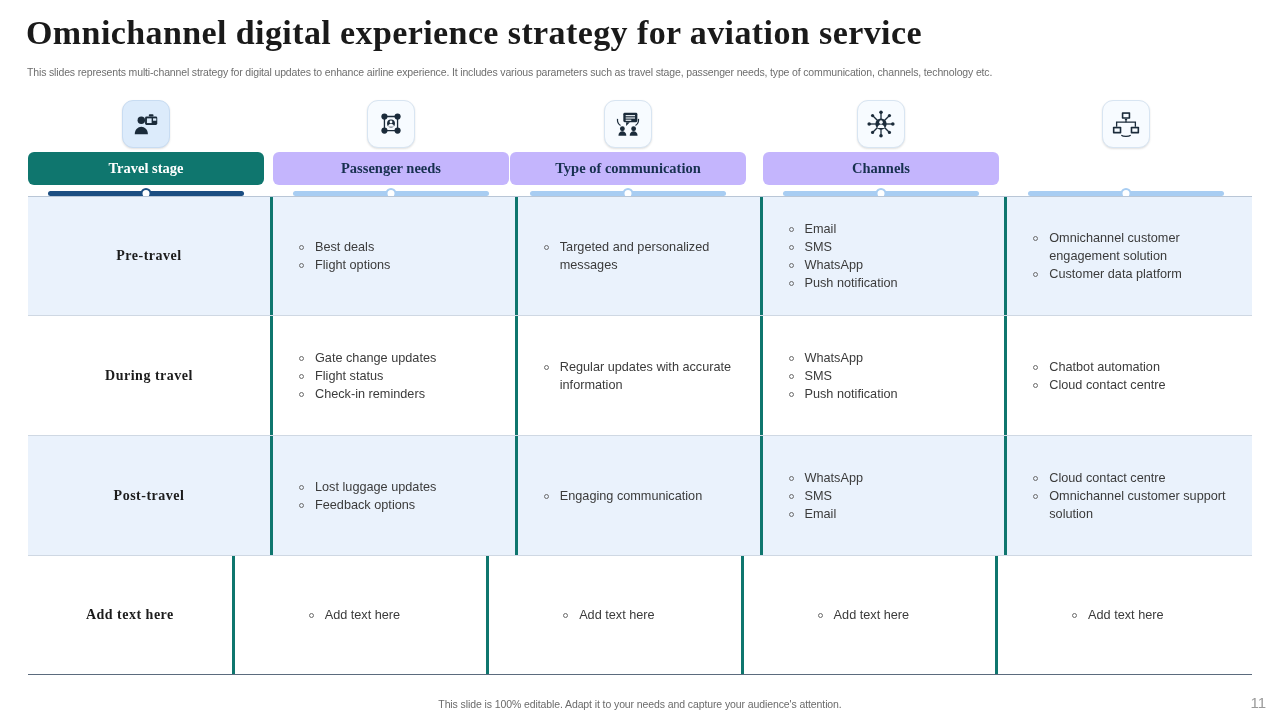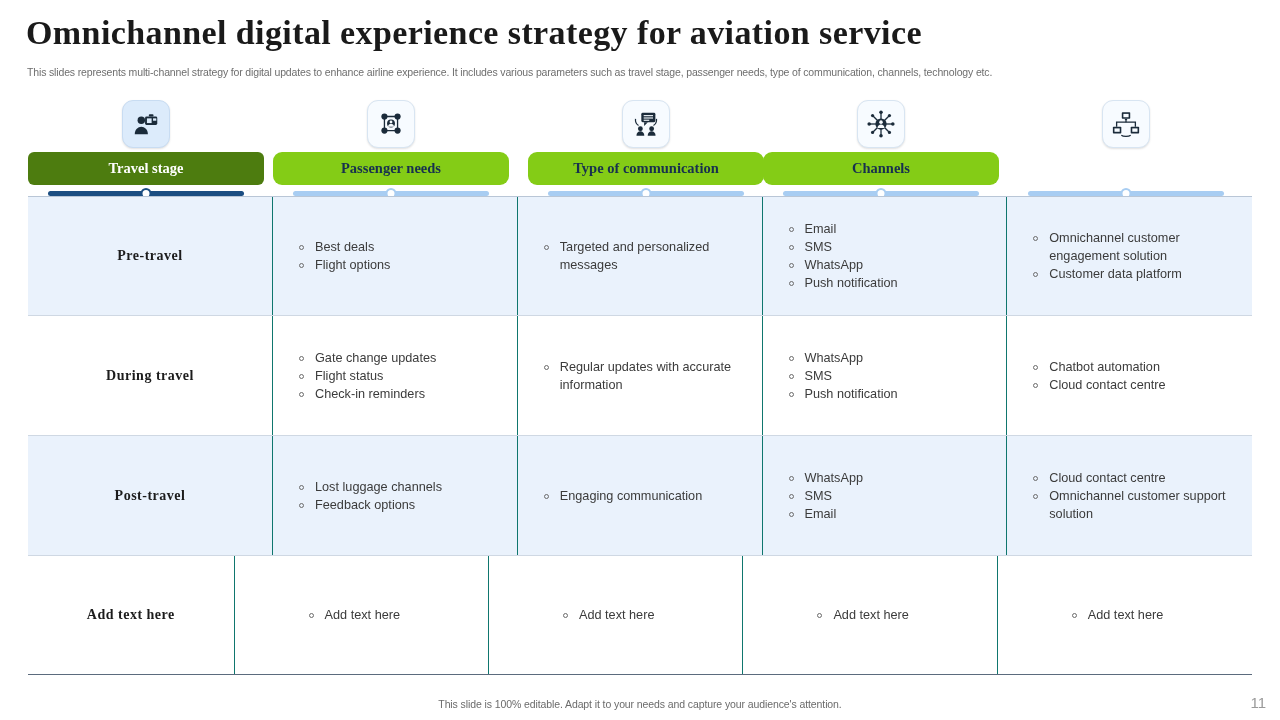--- a/index.html
+++ b/index.html
@@ -83,28 +83,27 @@
     border-radius: 6px;
     display: flex;
     align-items: center;
     justify-content: center;
     font-family: "Liberation Serif", serif;
     font-weight: 700;
     font-size: 14.5px;
     box-sizing: border-box;
   }
   .pill.active {
-    background: #4d7c0f;
+    background: #0f766e;
     color: #ffffff;
     font-family: Liberation Serif, serif;
   }
   .pill.normal {
-    background: #84cc16;
+    background: #c4b5fd;
     color: #17304f;
-    border-radius: 9px;
   }
 
   
   .connector {
     position: absolute;
     top: 91px;
     left: 50%;
     transform: translateX(-50%);
     width: 196px;
     height: 5px;
@@ -137,21 +136,21 @@
   .grid-row {
     display: flex;
     width: 100%;
     box-sizing: border-box;
   }
   .grid-row.shaded { background: #eaf2fc; }
   .grid-row.plain  { background: #ffffff; }
 
   .cell {
     box-sizing: border-box;
-    border-right: 1px solid #0f766e;
+    border-right: 3px solid #0f766e;
     display: flex;
     align-items: center;
     padding: 0 10px;
     overflow: hidden;
   }
   .cell:last-child { border-right: none; }
 
   .cell.stage {
     width: 245px;
     justify-content: center;
@@ -259,21 +258,21 @@
         <path d="M9 8h14M9 23h14M9 8v15M23 8v15" stroke="#1b2b3a" stroke-width="1.4" fill="none"></path>
         <circle cx="16" cy="13.8" r="1.5" fill="#f7fbff"></circle>
         <path d="M12.7 19c0-2 1.5-3.4 3.3-3.4s3.3 1.4 3.3 3.4z" fill="#f7fbff"></path>
       </svg>
     </div>
     <div class="pill normal">Passenger needs</div>
     <div class="connector"></div>
     <div class="node"></div>
   </div>
 
-  <div class="col-head" style="left:500px;text-align:right;">
+  <div class="col-head" style="left:482px;text-align:right;">
     <div class="icon-badge light">
       <svg width="30" height="30" viewBox="0 0 32 32">
         <rect x="11" y="4" width="15" height="10" rx="1.5" fill="#1b2b3a"></rect>
         <path d="M14 14l0 4 4-4z" fill="#1b2b3a"></path>
         <rect x="13.5" y="6.5" width="10" height="1.2" fill="#f7fbff"></rect>
         <rect x="13.5" y="9" width="10" height="1.2" fill="#f7fbff"></rect>
         <rect x="13.5" y="11.4" width="6" height="1.2" fill="#f7fbff"></rect>
         <circle cx="10" cy="21" r="2.6" fill="#1b2b3a"></circle>
         <path d="M5.8 28.5c0-3 1.9-4.8 4.2-4.8s4.2 1.8 4.2 4.8z" fill="#1b2b3a"></path>
         <circle cx="22" cy="21" r="2.6" fill="#1b2b3a"></circle>
@@ -407,21 +406,21 @@
     </div>
   </div>
   <div class="rowline"></div>
 
   <div class="grid-row shaded" style="height:119px;">
     <div class="cell stage">
       <span class="stage-label">Post-travel</span>
     </div>
     <div class="cell data">
       <ul class="items">
-          <li>Lost luggage channels</li>
+          <li>Lost luggage updates</li>
           <li>Feedback options</li>
         </ul>
     </div>
     <div class="cell data">
       <ul class="items">
           <li>Engaging communication</li>
         </ul>
     </div>
     <div class="cell data">
       <ul class="items">

